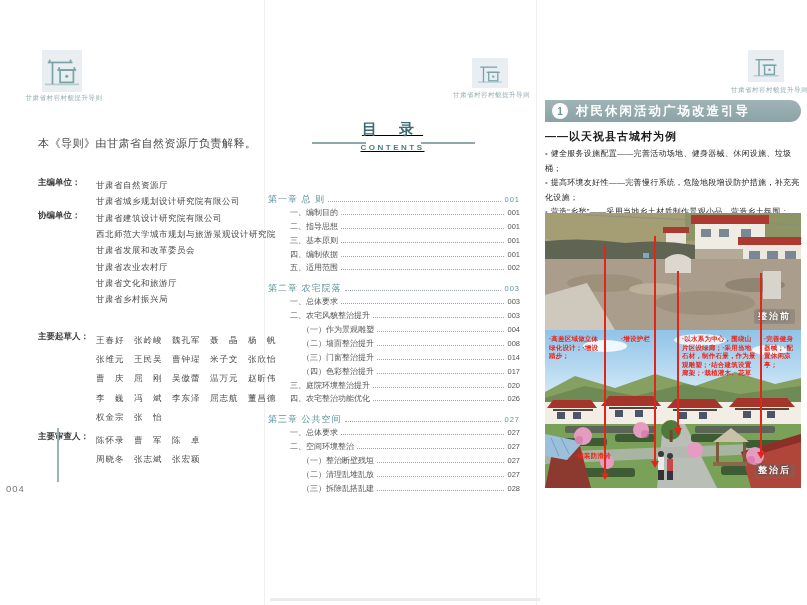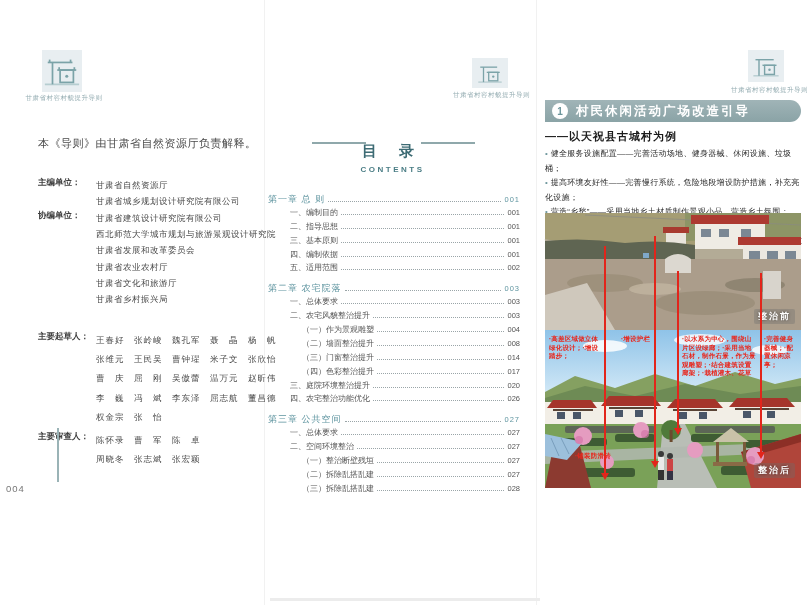--- a/index.html
+++ b/index.html
@@ -19,21 +19,21 @@
   .credit-group { position:absolute; display:flex; font-size:8.5px; color:#4a4a4a; }
   .credit-label { width:58px; font-weight:bold; color:#3d3d3d; flex-shrink:0; }
   .credit-entries  .entry { line-height:16.2px; letter-spacing:.5px; }
   .credit-entries.names .entry { line-height:19.2px; letter-spacing:1px; }
   #cg1 { left:38px; top:177px; } #cg2 { left:38px; top:210px; }
   #cg3 { left:38px; top:331px; } #cg4 { left:38px; top:431px; }
   .vline { position:absolute; left:57px; top:428px; width:2px; height:54px; background:#9ab3b6; }
   .page-number { position:absolute; left:6px; top:483px; font-size:9.5px; color:#777; letter-spacing:1px; }
 
   
-  .toc-title-wrap { position:absolute; left:300px; top:142px; width:185px; text-align:center; }
+  .toc-title-wrap { position:absolute; left:300px; top:120px; width:185px; text-align:center;text-decoration:underline; }
   .toc-title { font-size:15px; font-weight:bold; color:#3d6b74; letter-spacing:9px; }
   .toc-subtitle { font-size:8px; font-weight:bold; color:#4a7d85; letter-spacing:2.5px; margin-top:4px; }
   .title-line { position:absolute; top:142px; width:54px; height:2px; background:#8fa8ab; }
   #tl-left { left:312px; } #tl-right { left:421px; }
 
   .toc { position:absolute; left:268px; top:187px; width:252px; }
   .toc-row { display:flex; align-items:baseline; height:13.9px; }
   .toc-row.chapter { margin-top:6px; font-size:9px; color:#5f95a0; letter-spacing:1px; }
   .toc-row.l1 { font-size:8px; color:#555; padding-left:22px; }
   .toc-row.l2 { font-size:8px; color:#555; padding-left:34px; }
@@ -253,21 +253,21 @@
       <span>二、空间环境整治</span>
       <span class="toc-dots"></span>
       <span class="toc-page">027</span>
     </div>
   <div class="toc-row l2">
       <span>（一）整治断壁残垣</span>
       <span class="toc-dots"></span>
       <span class="toc-page">027</span>
     </div>
   <div class="toc-row l2">
-      <span>（二）拆除乱搭乱建</span>
+      <span>（二）清理乱堆乱放</span>
       <span class="toc-dots"></span>
       <span class="toc-page">027</span>
     </div>
   <div class="toc-row l2">
       <span>（三）拆除乱搭乱建</span>
       <span class="toc-dots"></span>
       <span class="toc-page">028</span>
     </div>
 </div>
 

